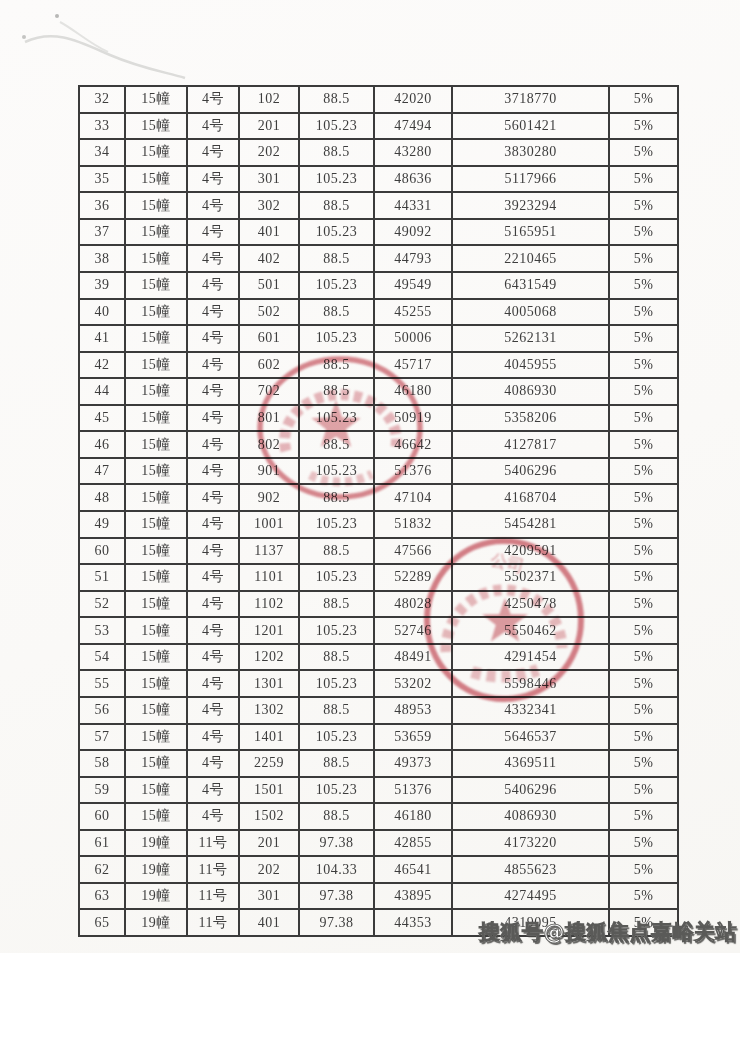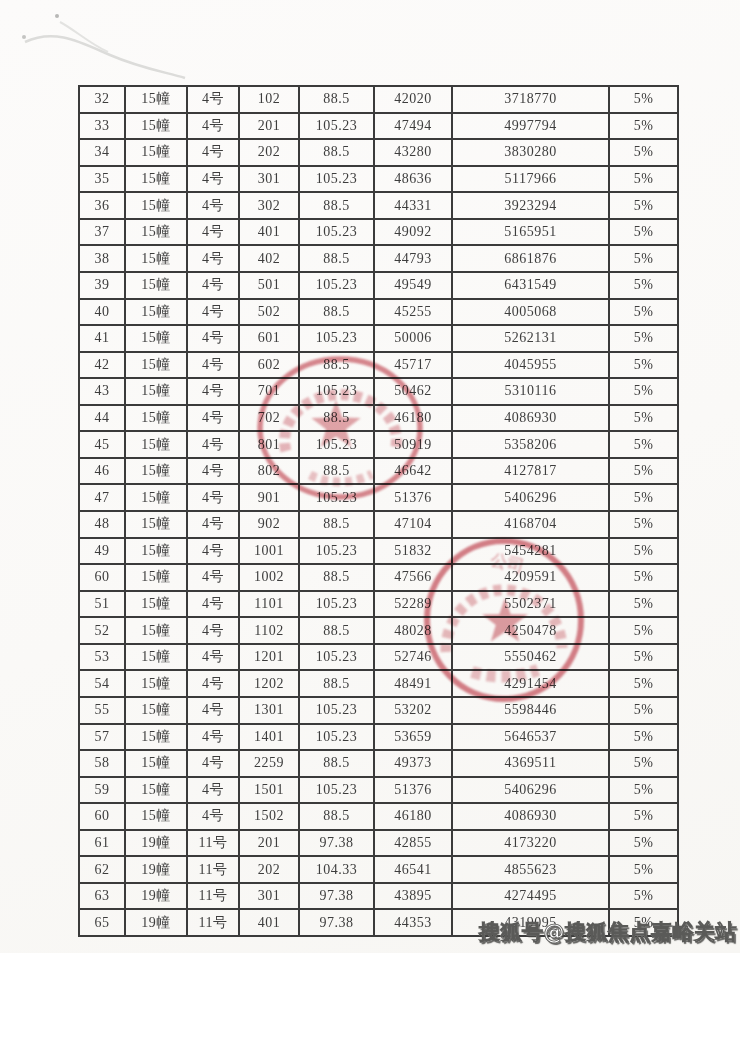--- a/index.html
+++ b/index.html
@@ -78,21 +78,21 @@
           <td>3718770</td>
           <td>5%</td>
         </tr>
         <tr>
           <td>33</td>
           <td>15幢</td>
           <td>4号</td>
           <td>201</td>
           <td>105.23</td>
           <td>47494</td>
-          <td>4997794</td>
+          <td>5601421</td>
           <td>5%</td>
         </tr>
         <tr>
           <td>34</td>
           <td>15幢</td>
           <td>4号</td>
           <td>202</td>
           <td>88.5</td>
           <td>43280</td>
           <td>3830280</td>
@@ -128,21 +128,21 @@
           <td>5165951</td>
           <td>5%</td>
         </tr>
         <tr>
           <td>38</td>
           <td>15幢</td>
           <td>4号</td>
           <td>402</td>
           <td>88.5</td>
           <td>44793</td>
-          <td>6861876</td>
+          <td>2210465</td>
           <td>5%</td>
         </tr>
         <tr>
           <td>39</td>
           <td>15幢</td>
           <td>4号</td>
           <td>501</td>
           <td>105.23</td>
           <td>49549</td>
           <td>6431549</td>
@@ -172,30 +172,20 @@
           <td>42</td>
           <td>15幢</td>
           <td>4号</td>
           <td>602</td>
           <td>88.5</td>
           <td>45717</td>
           <td>4045955</td>
           <td>5%</td>
         </tr>
         <tr>
-          <td>43</td>
-          <td>15幢</td>
-          <td>4号</td>
-          <td>701</td>
-          <td>105.23</td>
-          <td>50462</td>
-          <td>5310116</td>
-          <td>5%</td>
-        </tr>
-        <tr>
           <td>44</td>
           <td>15幢</td>
           <td>4号</td>
           <td>702</td>
           <td>88.5</td>
           <td>46180</td>
           <td>4086930</td>
           <td>5%</td>
         </tr>
         <tr>
@@ -245,21 +235,21 @@
           <td>1001</td>
           <td>105.23</td>
           <td>51832</td>
           <td>5454281</td>
           <td>5%</td>
         </tr>
         <tr>
           <td>60</td>
           <td>15幢</td>
           <td>4号</td>
-          <td>1002</td>
+          <td>1137</td>
           <td>88.5</td>
           <td>47566</td>
           <td>4209591</td>
           <td>5%</td>
         </tr>
         <tr>
           <td>51</td>
           <td>15幢</td>
           <td>4号</td>
           <td>1101</td>
@@ -299,20 +289,30 @@
           <td>5%</td>
         </tr>
         <tr>
           <td>55</td>
           <td>15幢</td>
           <td>4号</td>
           <td>1301</td>
           <td>105.23</td>
           <td>53202</td>
           <td>5598446</td>
+          <td>5%</td>
+        </tr>
+        <tr>
+          <td>56</td>
+          <td>15幢</td>
+          <td>4号</td>
+          <td>1302</td>
+          <td>88.5</td>
+          <td>48953</td>
+          <td>4332341</td>
           <td>5%</td>
         </tr>
         <tr>
           <td>57</td>
           <td>15幢</td>
           <td>4号</td>
           <td>1401</td>
           <td>105.23</td>
           <td>53659</td>
           <td>5646537</td>

